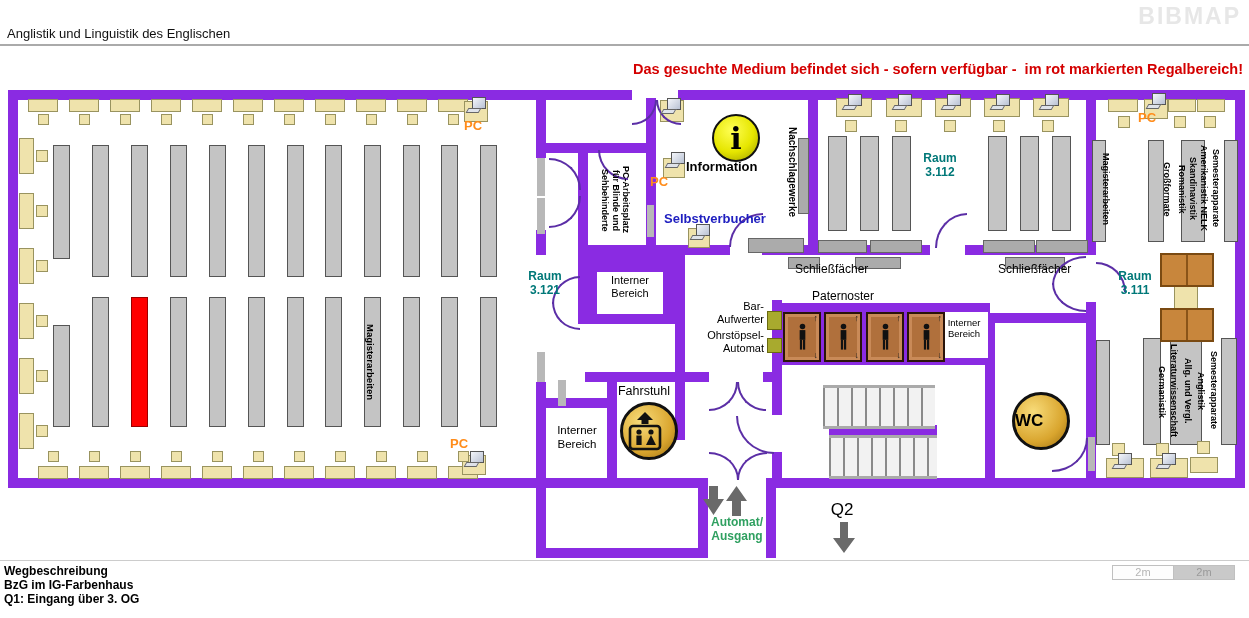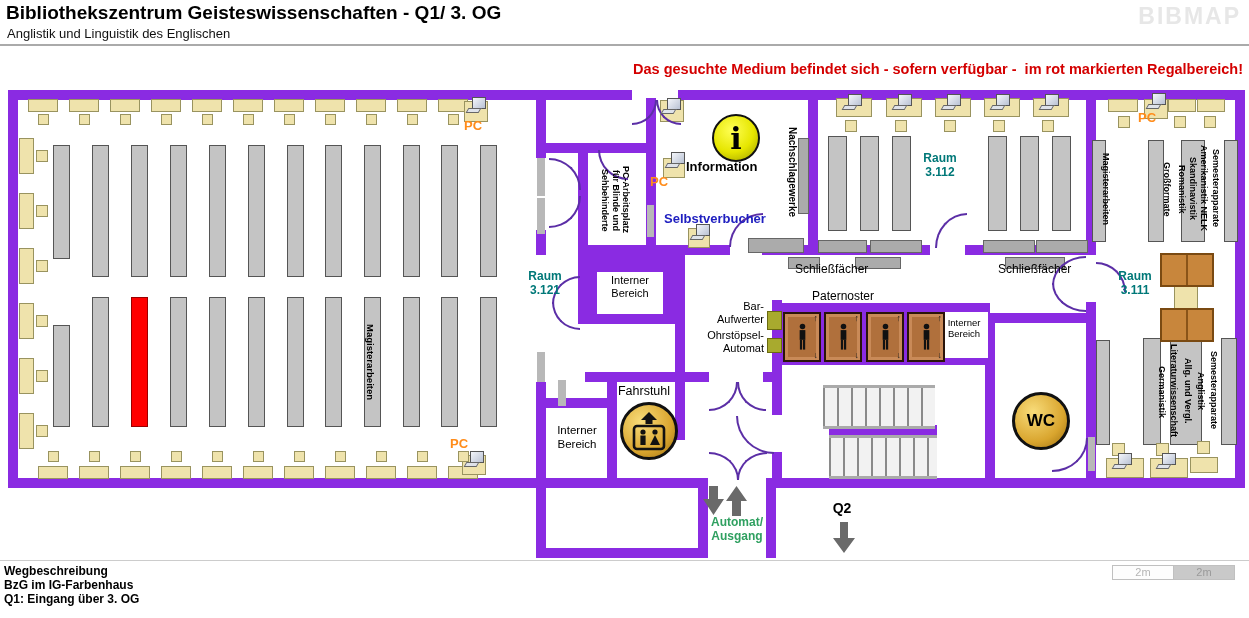--- a/index.html
+++ b/index.html
@@ -24,21 +24,21 @@
   .cabin{position:absolute;width:34px;height:46px;background:#B0703C;border:2px solid #2a140a;
          box-shadow:inset 0 0 0 3px #c98a58;z-index:3;display:flex;align-items:center;justify-content:center;}
   .cabin .up{position:absolute;top:0;right:1px;font-size:9px;color:#222;line-height:9px;}
   .cabin .dn{position:absolute;bottom:0;right:1px;font-size:9px;color:#222;line-height:9px;}
   .stairs{position:absolute;background:repeating-linear-gradient(90deg,#8a8a8a 0 2px,#f2f2f2 2px 14px);
           border-top:3px solid #aaa;border-bottom:3px solid #aaa;z-index:2;}
   .sofa{position:absolute;background:linear-gradient(90deg,#c8863c 48%,#8a5418 48%,#8a5418 52%,#c8863c 52%);
         border:2px solid #7a4a12;z-index:3;}
   .gold{position:absolute;border-radius:50%;border:3px solid #111;z-index:5;
         background:radial-gradient(circle at 35% 32%,#f8dc7a,#d9a52e 62%,#9c6e10);
-        display:flex;align-items:center;justify-content:center;}
+        display:flex;align-items:center;justify-content:flex-start;}
   .info-circ{position:absolute;width:44px;height:44px;border-radius:50%;border:2px solid #111;z-index:5;
         background:radial-gradient(circle at 40% 32%,#ffff55,#e6e600 55%,#9a9a00);
         display:flex;align-items:center;justify-content:center;
         font-family:"DejaVu Serif",serif;font-weight:bold;font-size:30px;color:#000;}
   .lab{position:absolute;color:#000;white-space:pre-line;line-height:1.2;z-index:6;}
   .vlab{position:absolute;writing-mode:vertical-rl;white-space:pre;color:#000;font-size:9px;font-weight:bold;
         text-align:center;line-height:1.15;z-index:6;}
   .pclab{position:absolute;color:var(--pc-label,#FF8C1A);font-weight:bold;font-size:13px;z-index:6;}
   .teal{color:var(--room-label,#007878);font-weight:bold;}
   .pc{position:absolute;width:19px;height:16px;z-index:5;}
@@ -49,21 +49,20 @@
   .scalebar{position:absolute;left:1112px;top:565px;display:flex;z-index:6;}
   .scalebar .seg{width:60px;height:13px;font-size:11px;text-align:center;line-height:13px;}
   .seg.s1{background:#fdfdfd;border:1px solid #c0c0c0;color:#b5b5b5;}
   .seg.s2{background:#c9c9c9;border:1px solid #c0c0c0;border-left:none;color:#9a9a9a;}
 </style>
 </head>
 <body>
 
 <div id="canvas">
 
-  <div class="t-title">Bibliothekszentrum Geisteswissenschaften - Q1/ 3. OG</div>
   <div class="t-sub">Anglistik und Linguistik des Englischen</div>
   <div class="t-logo">BIBMAP</div>
   <div class="hdr-line"></div>
   <div class="notice">Das gesuchte Medium befindet sich - sofern verfügbar -  im rot markierten Regalbereich!</div>
 
   <div id="plan" style="position:absolute;left:0;top:0;width:1249px;height:618px;">
 
     <div class="stairs" style="left:823px;top:385px;width:112px;height:38px;"></div>
     <div class="wall" style="left:829px;top:425px;width:108px;height:10px;"></div>
     <div class="stairs" style="left:829px;top:435px;width:108px;height:38px;"></div>
@@ -119,21 +118,21 @@
 Automat</div>
     <div class="lab" style="left:595px;top:274px;width:70px;text-align:center;font-size:11px;">Interner
 Bereich</div>
     <div class="lab" style="left:540px;top:424px;width:74px;text-align:center;font-size:11.5px;">Interner
 Bereich</div>
     <div class="lab" style="left:938px;top:317px;width:52px;text-align:center;font-size:9.5px;">Interner
 Bereich</div>
     <div class="lab" style="left:601px;top:384px;width:86px;text-align:center;font-size:12.5px;">Fahrstuhl</div>
     <div class="lab" style="left:694px;top:515px;width:86px;text-align:center;font-size:12px;font-weight:bold;color:var(--entrance,#2FA060);">Automat/
 Ausgang</div>
-    <div class="lab" style="left:822px;top:500px;width:40px;text-align:center;font-size:14px;font-weight:bold;">Q2</div>
+    <div class="lab" style="left:822px;top:500px;width:40px;text-align:center;font-size:17px;font-weight:normal;">Q2</div>
     <div class="lab teal" style="left:516px;top:269px;width:58px;text-align:center;font-size:12px;">Raum
 3.121</div>
     <div class="lab teal" style="left:1106px;top:269px;width:58px;text-align:center;font-size:12px;">Raum
 3.111</div>
     <div class="vlab" style="left:364px;top:301px;height:122px;font-size:9.5px;">Magisterarbeiten</div>
 
     <div class="vlab" style="left:1101px;top:133px;height:112px;">Magisterarbeiten</div>
     <div class="vlab" style="left:1162px;top:137px;height:104px;">Großformate</div>
     <div class="vlab" style="left:1177px;top:139px;height:100px;">Romanistik</div>
     <div class="vlab" style="left:1188px;top:134px;height:110px;">Skandinavistik</div>

